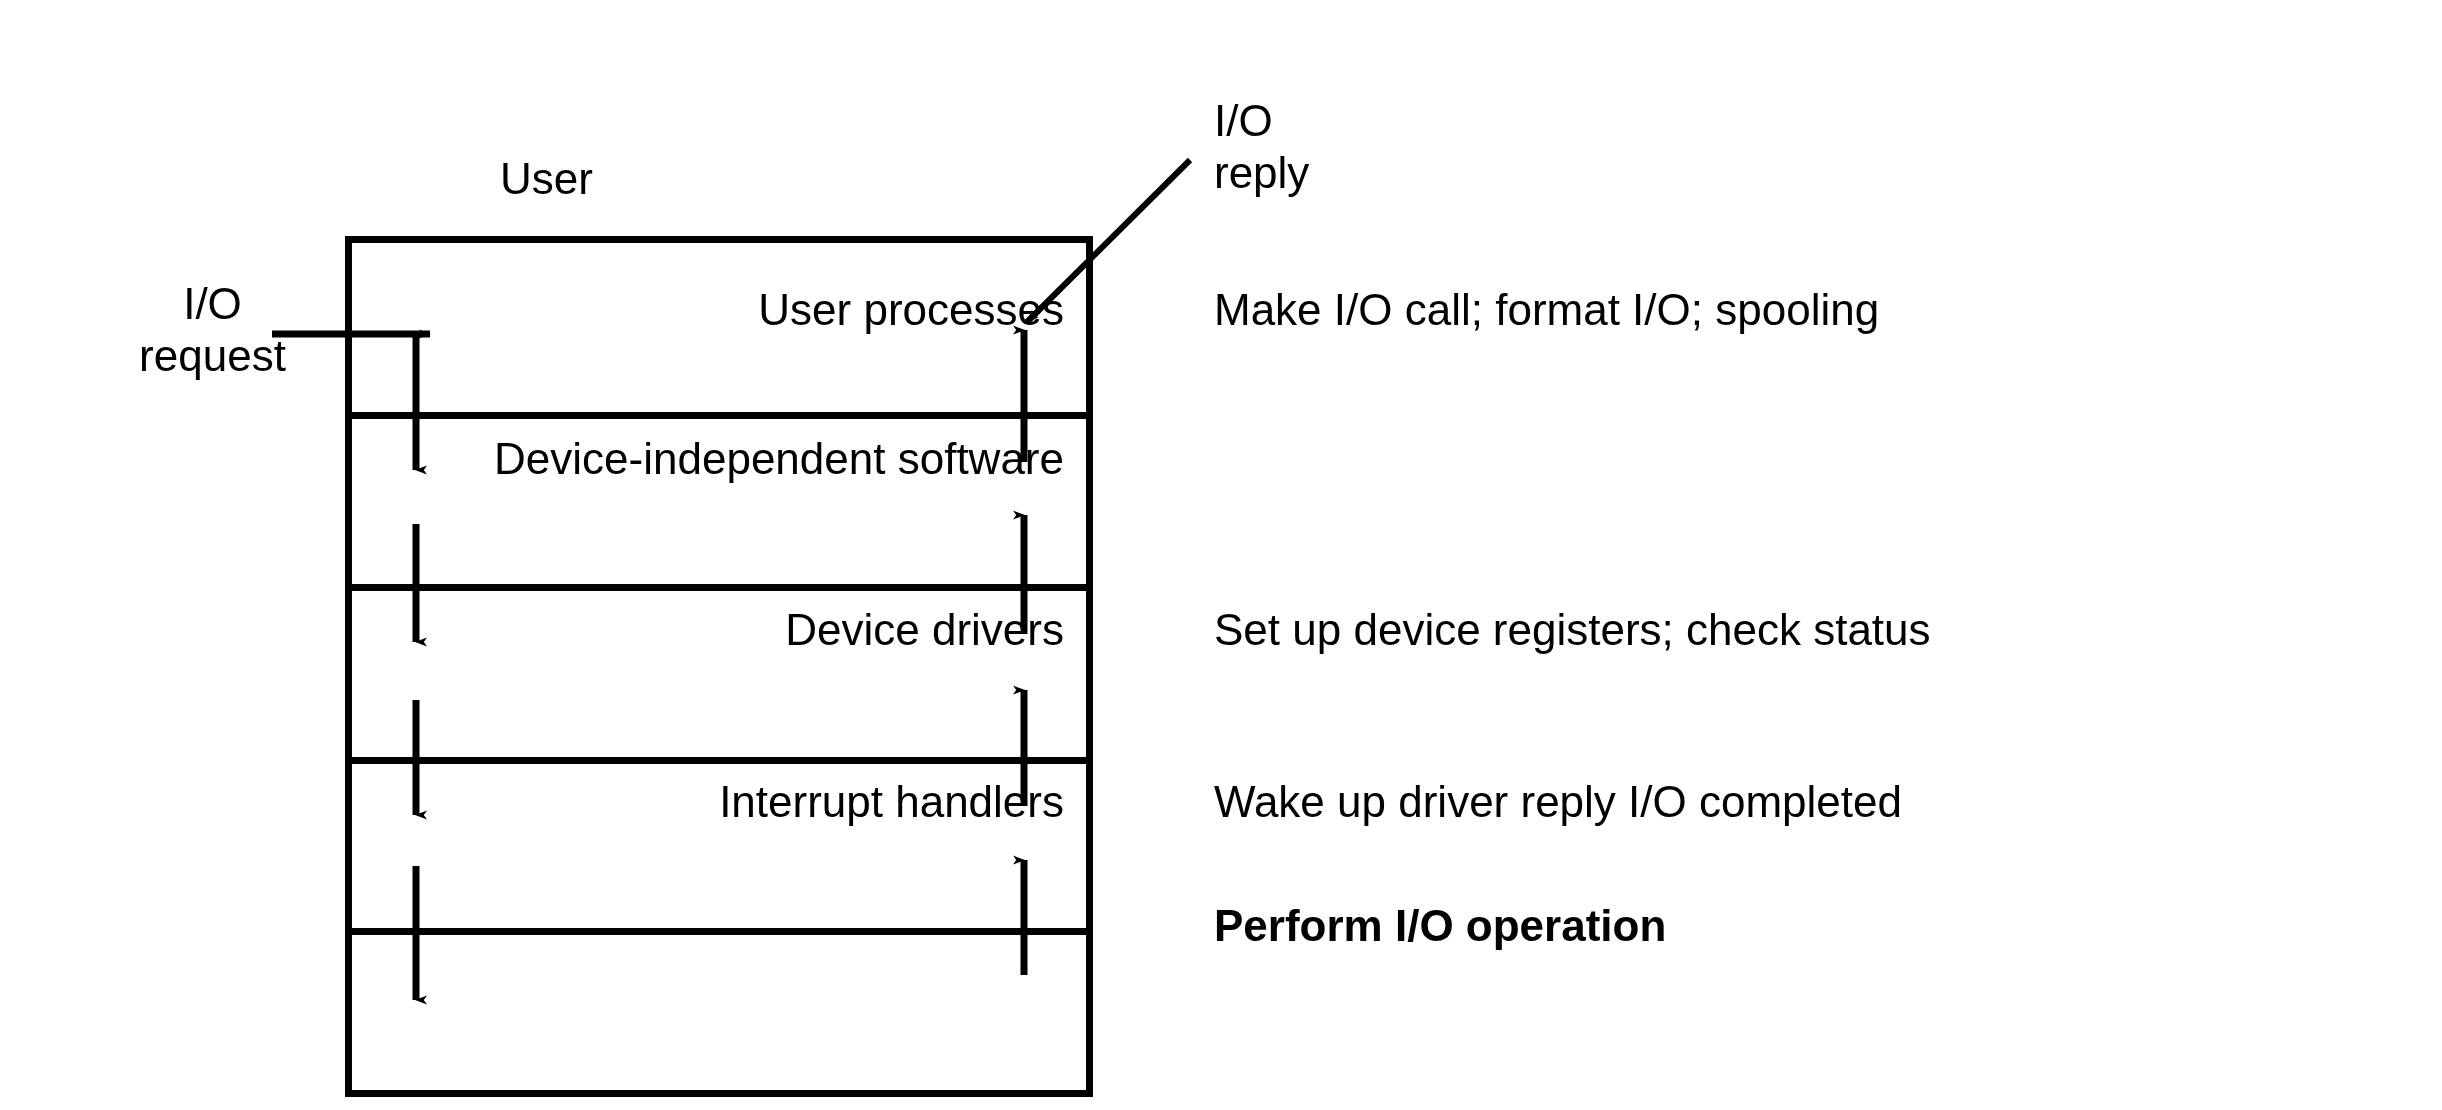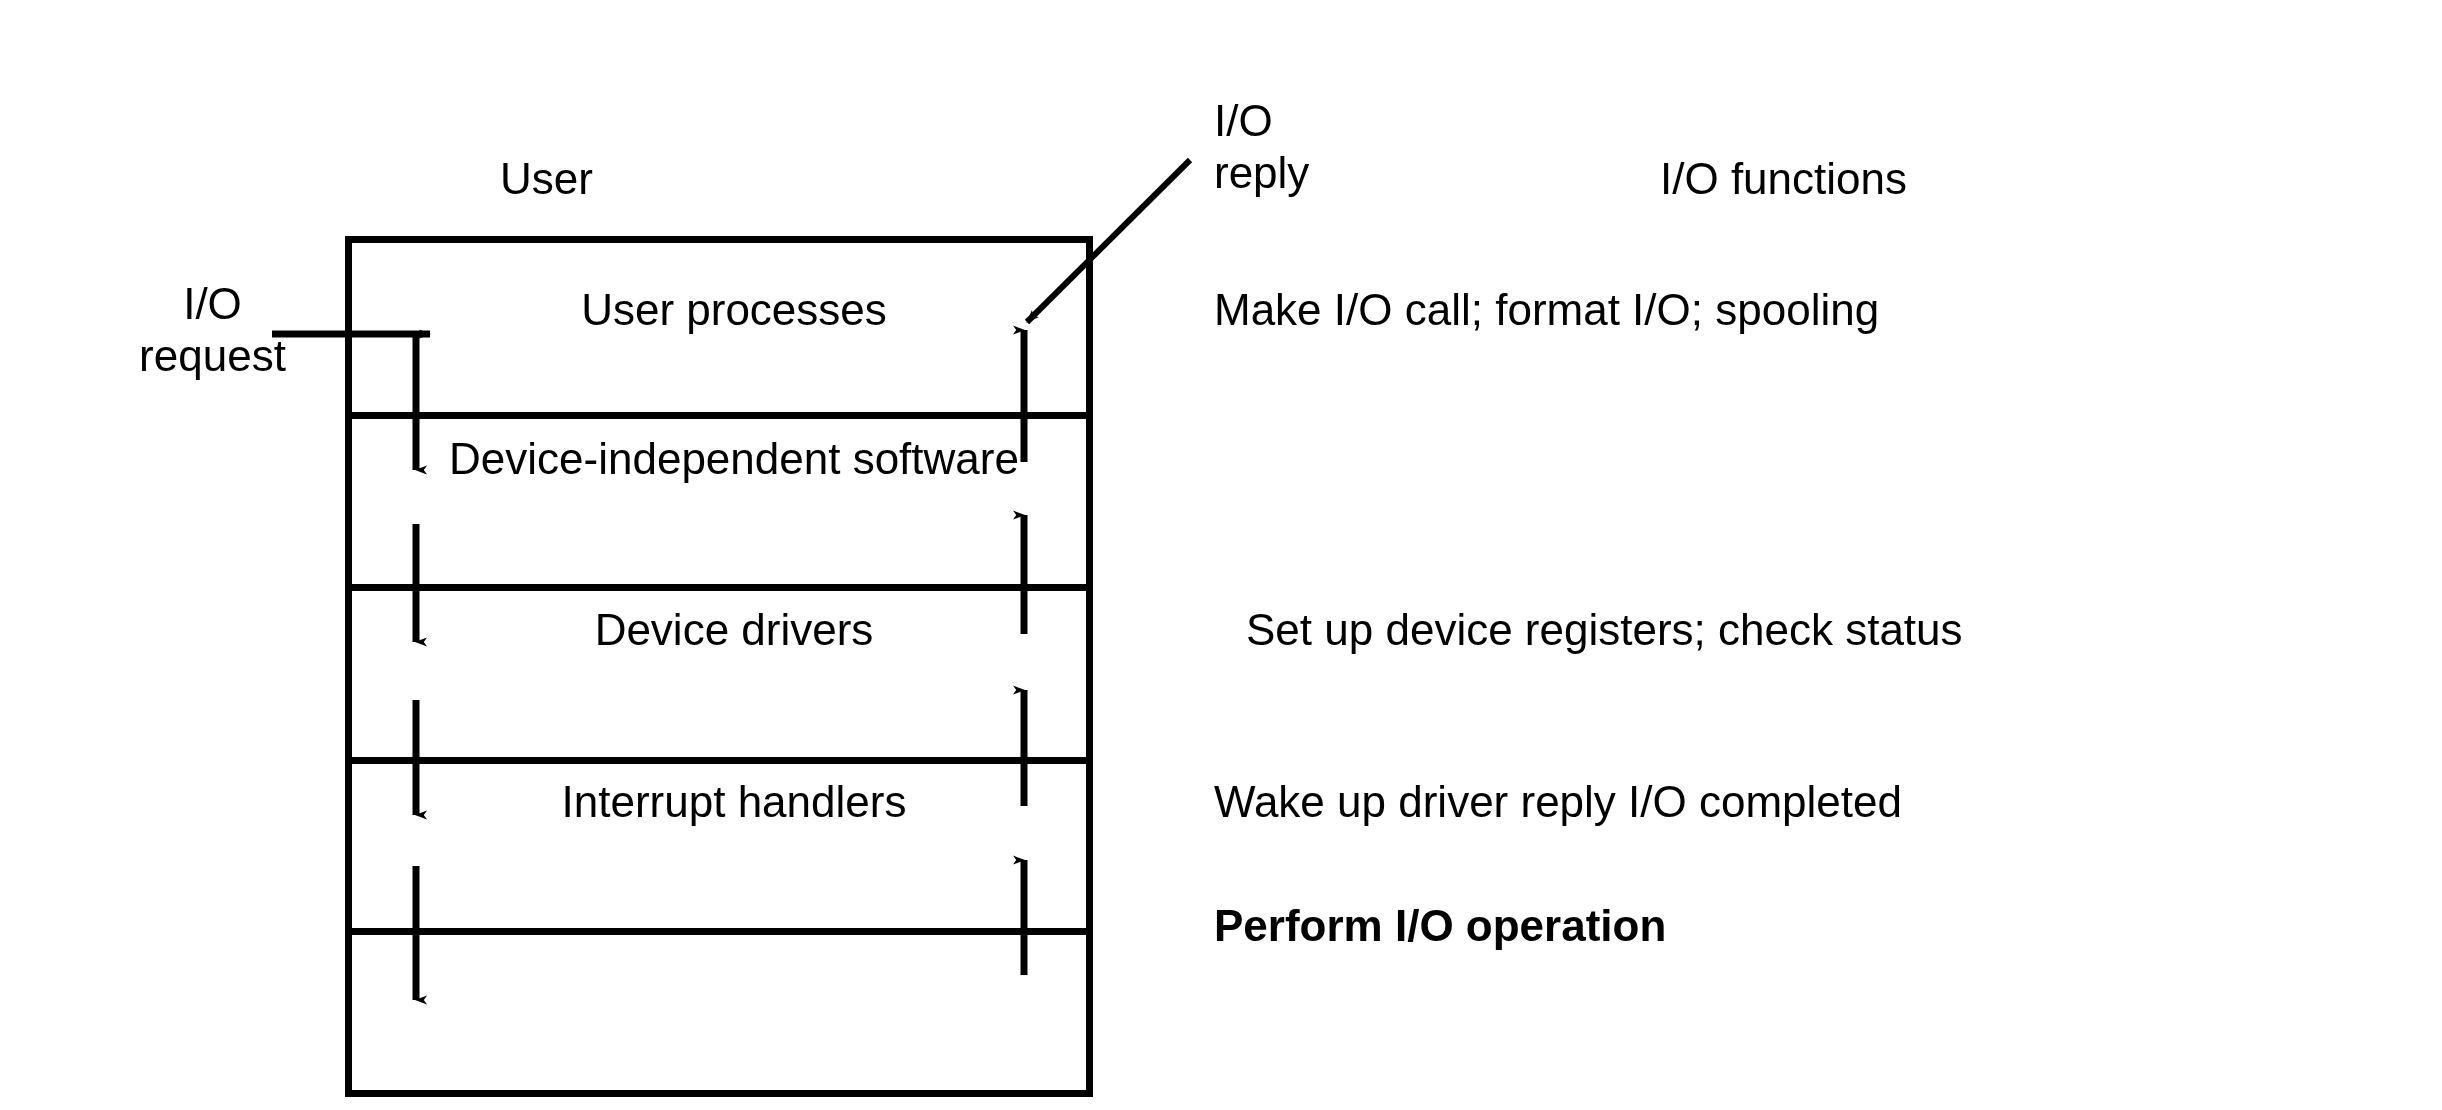--- a/index.html
+++ b/index.html
@@ -48,22 +48,22 @@
   .io-request {
     font-size: 44px;
     left: 100px;
     top: 278px;
     width: 225px;
     text-align: center;
   }
   .layer-label {
     position: absolute;
     font-size: 44px;
-    text-align: center;
-    left: 416px;
+    text-align: right;
+    left: 428px;
     width: 636px;
     color: #000;
   }
   .func-label {
     position: absolute;
     font-size: 44px;
     left: 1214px;
     text-align: left;
     color: #000;
   }
@@ -94,21 +94,20 @@
     pointer-events: none;
   }
 </style>
 </head>
 <body>
 
 <div id="page">
 
   <div class="txt hdr-layer">User</div>
 
-  <div class="txt hdr-funcs">I/O functions</div>
 
   <div class="txt io-reply">I/O
 reply</div>
 
   <div class="txt io-request">I/O
 request</div>
 
   <div id="stack-box"></div>
 
   <div class="divider" style="top:412px;"></div>
@@ -116,21 +115,21 @@
   <div class="divider" style="top:757px;"></div>
   <div class="divider" style="top:928px;"></div>
 
   <div class="layer-label" style="top:285px;">User processes</div>
   <div class="layer-label" style="top:434px;">Device-independent
 software</div>
   <div class="layer-label" style="top:605px;">Device drivers</div>
   <div class="layer-label" style="top:777px;">Interrupt handlers</div>
 
   <div class="func-label" style="top:285px;">Make I/O call; format I/O; spooling</div>
-  <div class="func-label" style="top:605px;margin-left:32px;">Set up device registers; check status</div>
+  <div class="func-label" style="top:605px;">Set up device registers; check status</div>
   <div class="func-label" style="top:777px;">Wake up driver reply I/O completed</div>
   <div class="func-label" style="top:901px;font-weight:bold;">Perform I/O operation</div>
 
   <svg class="overlay" viewBox="0 0 2442 1110">
     <defs>
       <marker id="head-down" markerWidth="10" markerHeight="12" refX="5" refY="11" orient="auto" markerUnits="userSpaceOnUse">
         <path d="M0.5,0 L5,12 L9.5,0 L5,3.2 Z" fill="#000"></path>
       </marker>
       <marker id="head-up" markerWidth="10" markerHeight="12" refX="5" refY="11" orient="auto" markerUnits="userSpaceOnUse">
         <path d="M0.5,0 L5,12 L9.5,0 L5,3.2 Z" fill="#000"></path>

